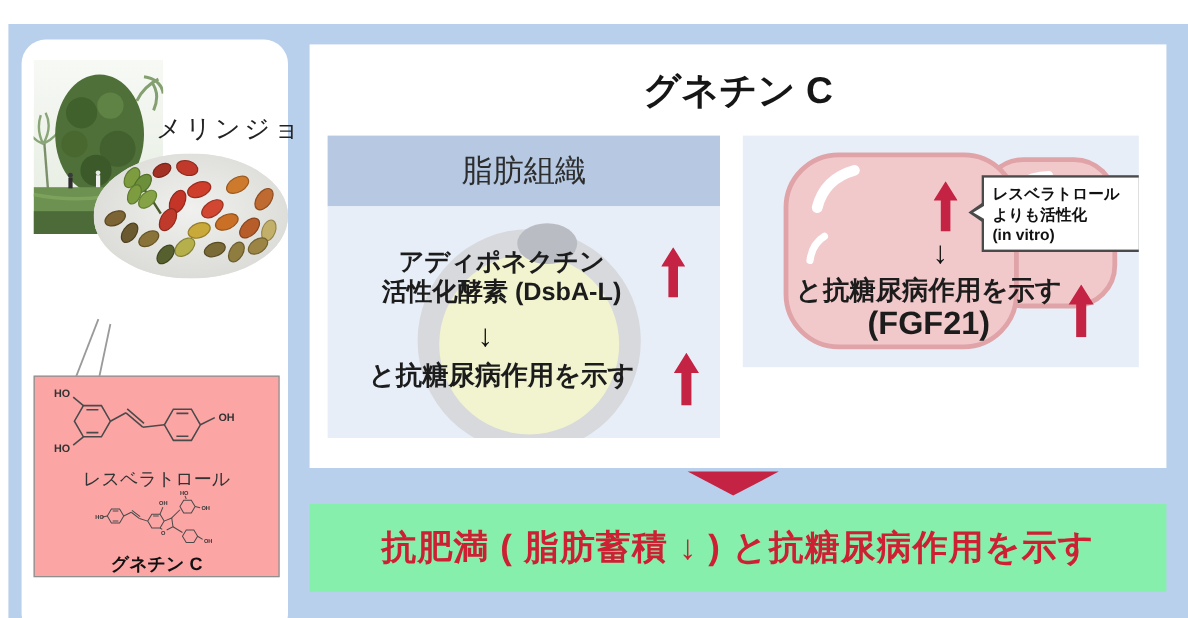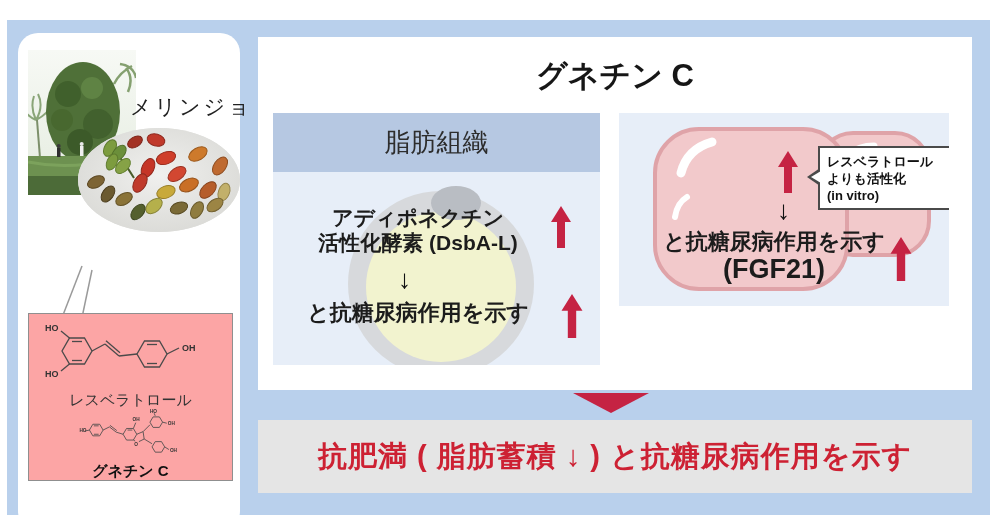--- a/index.html
+++ b/index.html
@@ -41,21 +41,21 @@
            padding:5px 6px 4px 7px;font-size:13px;font-weight:bold;line-height:1.32;color:#111;}
   #callout .tail1{position:absolute;left:-13px;top:20px;width:0;height:0;
                   border-top:9px solid transparent;border-bottom:9px solid transparent;border-right:13px solid #4a4a4a;}
   #callout .tail2{position:absolute;left:-9px;top:23px;width:0;height:0;
                   border-top:6px solid transparent;border-bottom:6px solid transparent;border-right:10px solid #ffffff;}
 
   
   #big-triangle{left:573px;top:393px;width:0;height:0;
                 border-left:38px solid transparent;border-right:38px solid transparent;
                 border-top:20px solid #c52343;}
-  #banner{left:258px;top:420px;width:714px;height:73px;background:#e5e5e5;
+  #banner{left:258px;top:420px;width:714px;height:73px;background:#86efac;
           display:flex;align-items:center;justify-content:center;}
   #banner span{font-size:29px;font-weight:bold;color:#cd2133;letter-spacing:1px;white-space:nowrap;}
 </style>
 </head>
 <body>
 
 <div id="stage">
   <div id="bg-blue" class="abs"></div>
 
   <div id="left-card" class="abs">

